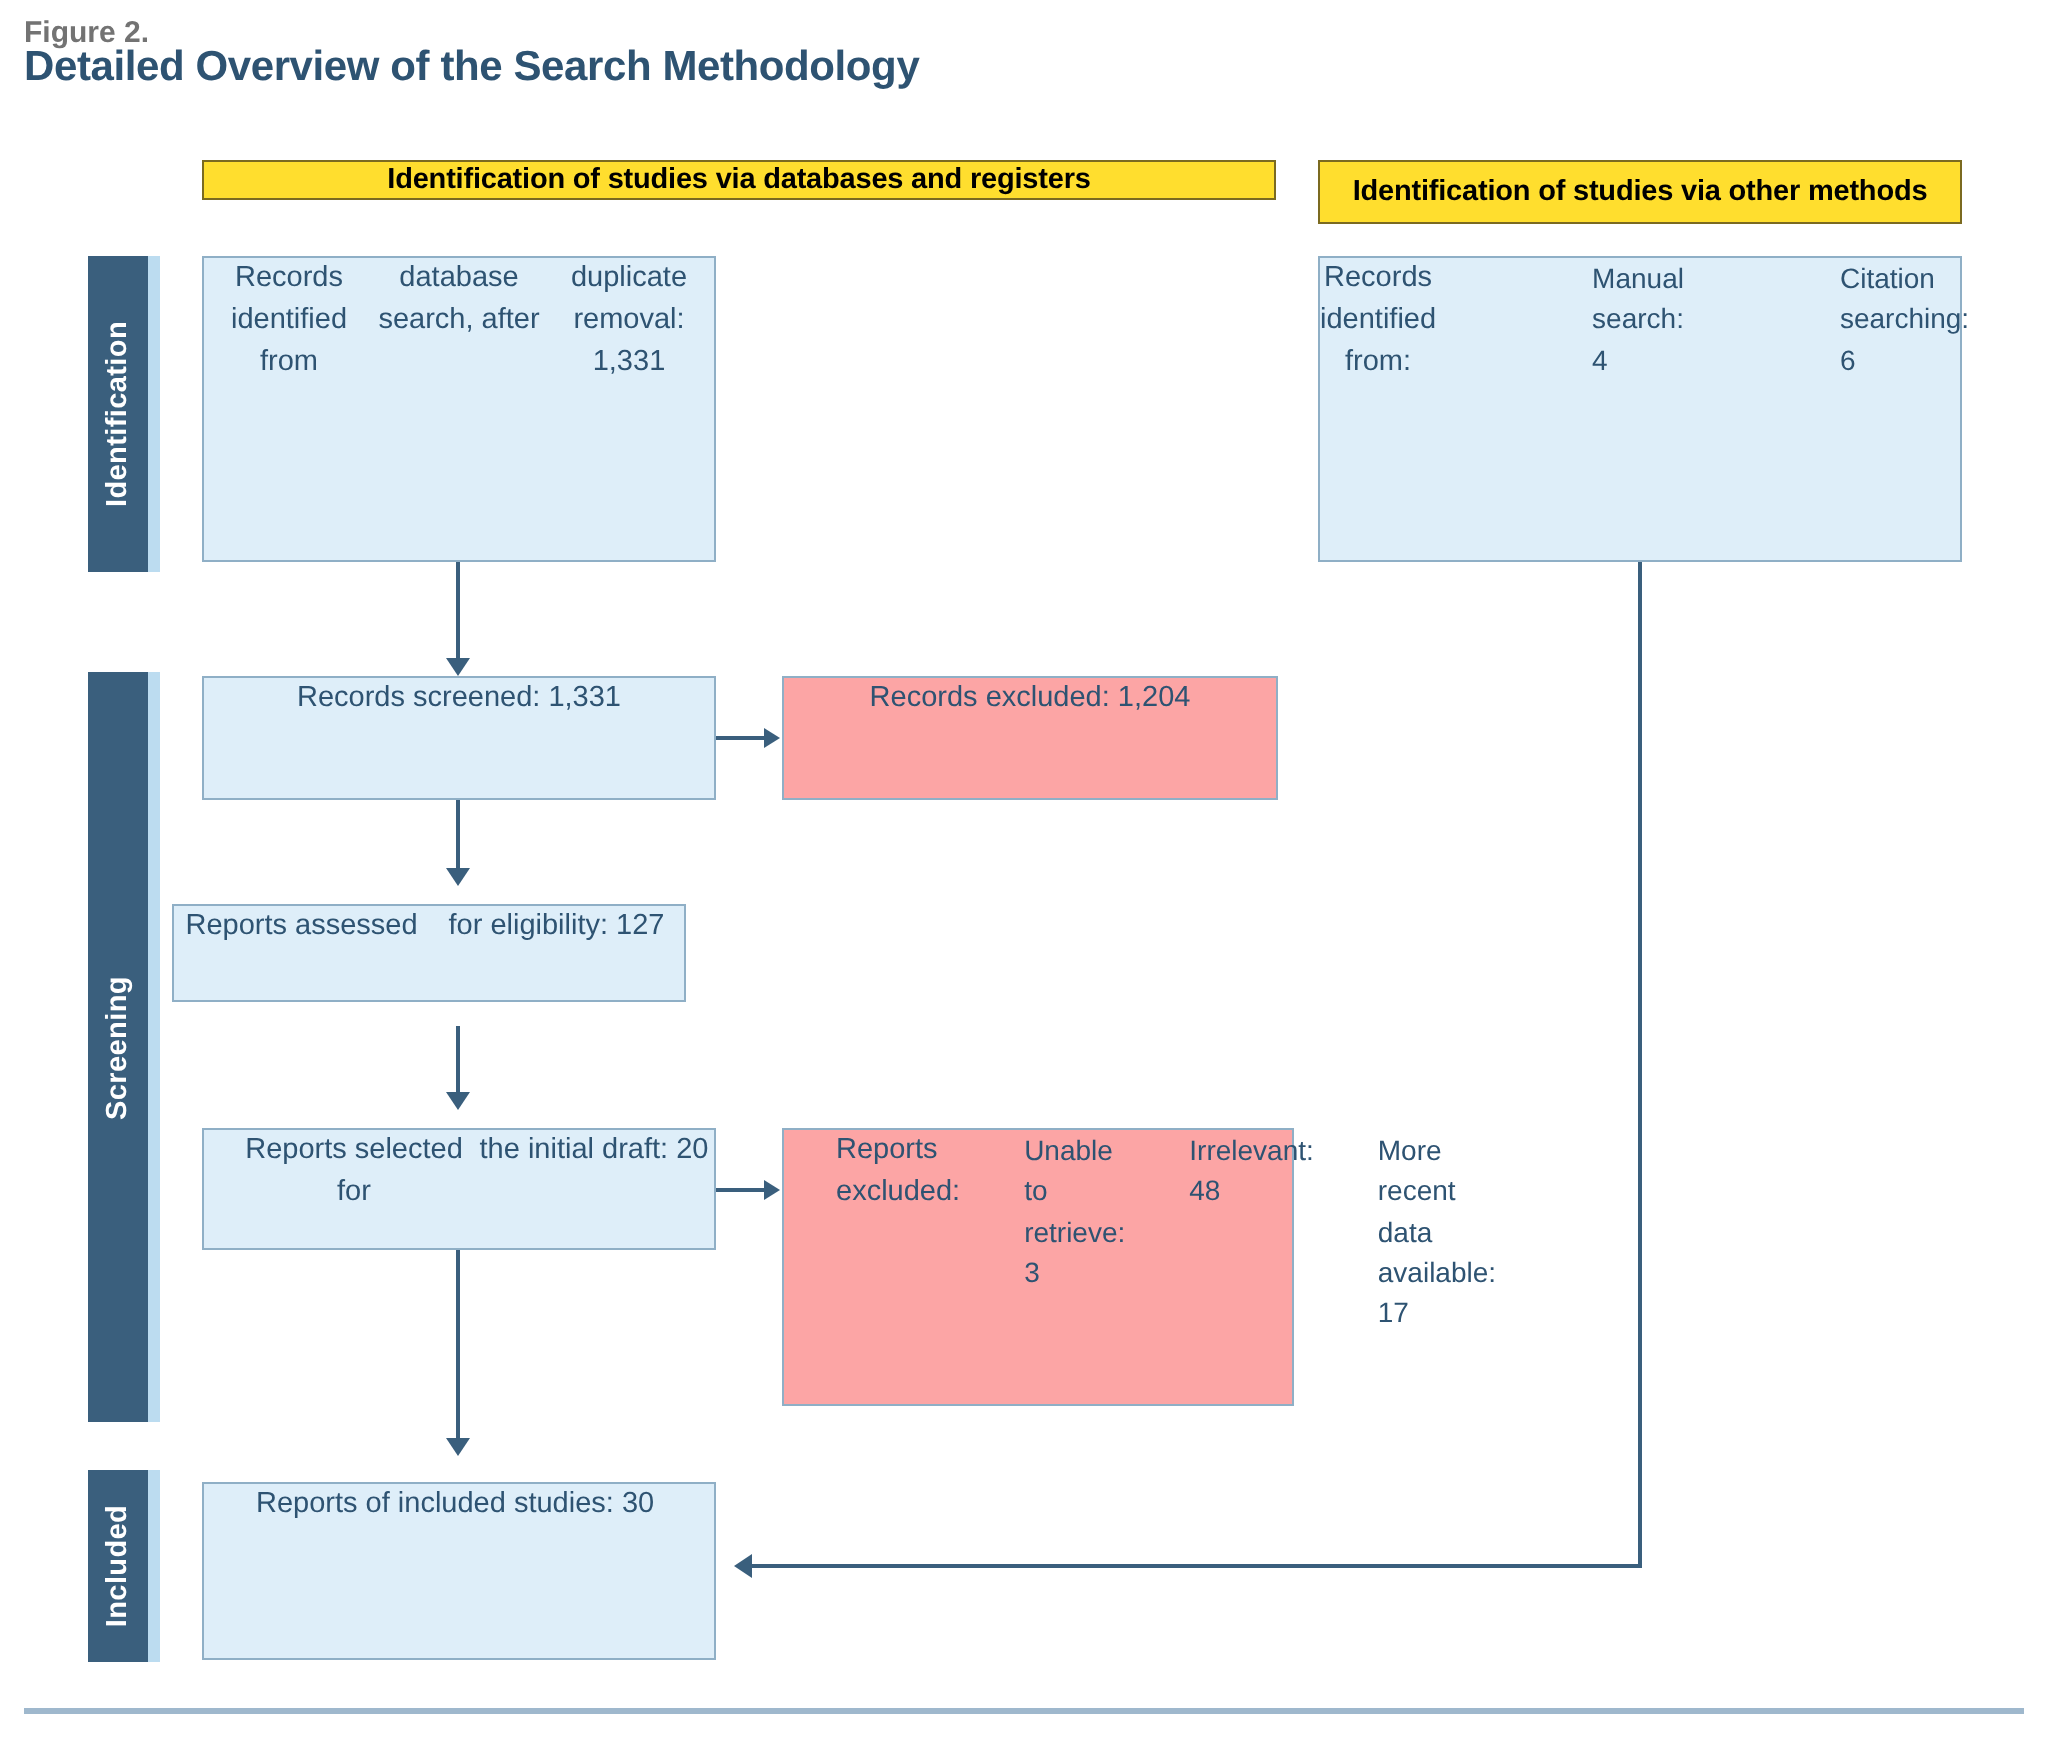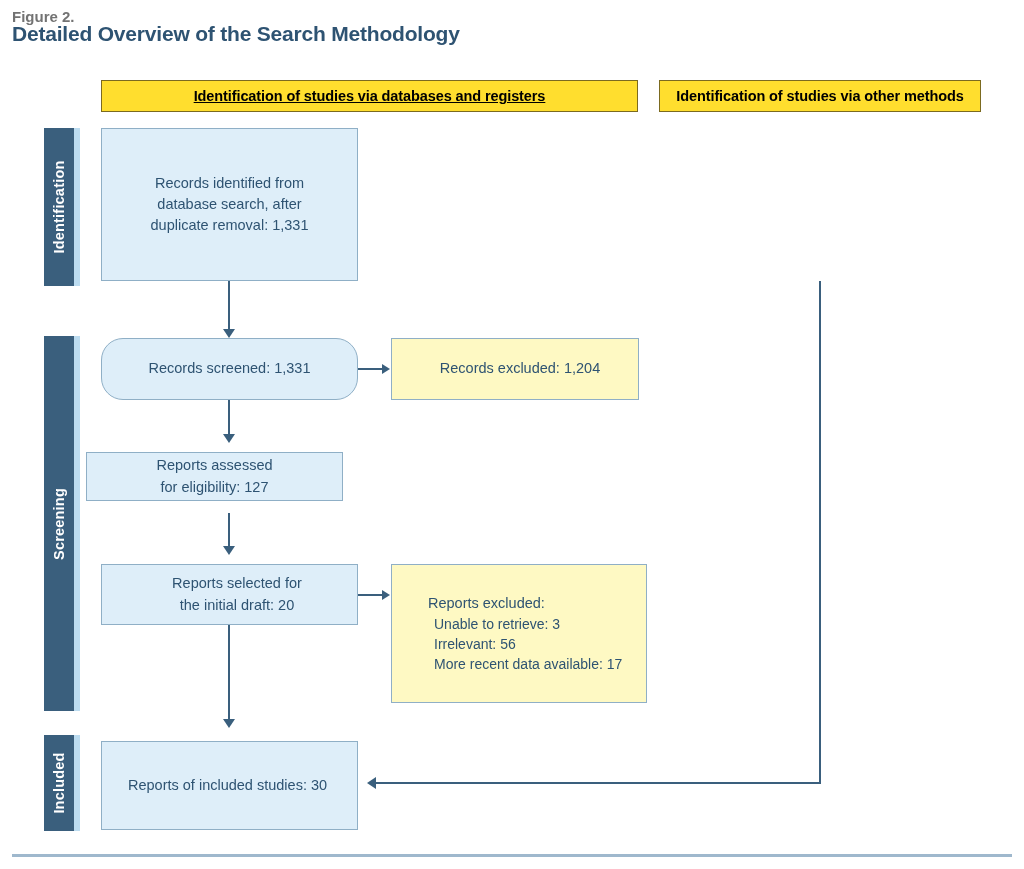--- a/index.html
+++ b/index.html
@@ -30,21 +30,21 @@
     position:absolute;
     background:#ffde2e;
     border:1px solid #7b6a20;
     color:#000000;
     font-size:14.5px;font-weight:bold;
     display:flex;align-items:center;justify-content:center;
     text-align:center;
     box-sizing:border-box;
     letter-spacing:-0.1px;
   }
-  #banner-db{left:101px;top:80px;width:537px;height:32px;text-decoration:underline;}
+  #banner-db{left:101px;top:80px;width:537px;height:20px;}
   #banner-other{left:659px;top:80px;width:322px;height:32px;}
 
   
   .stage{
     position:absolute;
     background:#3a5f7d;
     box-sizing:border-box;
     border-right:6px solid #bcdcf0;
   }
   .stage span{
@@ -61,28 +61,27 @@
   #stage-identification{left:44px;top:128px;width:36px;height:158px;}
   #stage-screening{left:44px;top:336px;width:36px;height:375px;}
   #stage-included{left:44px;top:735px;width:36px;height:96px;}
 
   
   .box{
     position:absolute;
     box-sizing:border-box;
     border:1px solid #8fafc6;
     display:flex;
-    flex-direction:column;
-    justify-content:center;
+    flex-direction:row;
     color:#2e5372;
     font-size:14.5px;
     line-height:1.45;
   }
   .box.blue{background:#deeef9;}
-  .box.gray{background:#fef9c3;border-color:#8fafc6;padding-left:10px;}
+  .box.gray{background:#fca5a5;border-color:#8fafc6;}
   .box .ctr{text-align:center;width:100%;}
   .box .lead{text-align:center;width:100%;}
   .box .sub{
     text-align:left;
     width:100%;
     padding-left:78px;
     box-sizing:border-box;
     font-size:14px;
   }
   .box .sub-left{
@@ -94,21 +93,21 @@
   }
   .box .head-left{
     text-align:left;
     width:100%;
     padding-left:26px;
     box-sizing:border-box;
   }
 
   #box-identified{left:101px;top:128px;width:257px;height:153px;}
   #box-other{left:659px;top:128px;width:322px;height:153px;}
-  #box-screened{left:101px;top:338px;width:257px;height:62px;border-radius:22px;}
+  #box-screened{left:101px;top:338px;width:257px;height:62px;}
   #box-excluded1{left:391px;top:338px;width:248px;height:62px;}
   #box-eligibility{left:86px;top:452px;width:257px;height:49px;}
   #box-selected{left:101px;top:564px;width:257px;height:61px;padding-left:15px;}
   #box-excluded2{left:391px;top:564px;width:256px;height:139px;}
   #box-included{left:101px;top:741px;width:257px;height:89px;}
 
   
   .vline{position:absolute;width:2px;background:#3a5f7d;}
   .hline{position:absolute;height:2px;background:#3a5f7d;}
   .arrow-down{
@@ -179,20 +178,25 @@
   <div class="stage" id="stage-included">
     <span>Included</span>
   </div>
 
   <div class="box blue" id="box-identified">
     <div class="ctr">Records identified from</div>
     <div class="ctr">database search, after</div>
     <div class="ctr">duplicate removal: 1,331</div>
   </div>
 
+  <div class="box blue" id="box-other">
+    <div class="lead">Records identified from:</div>
+    <div class="sub">Manual search: 4</div>
+    <div class="sub">Citation searching: 6</div>
+  </div>
 
   <div class="box blue" id="box-screened">
     <div class="ctr">Records screened: 1,331</div>
   </div>
 
   <div class="box gray" id="box-excluded1">
     <div class="ctr">Records excluded: 1,204</div>
   </div>
 
   <div class="box blue" id="box-eligibility">
@@ -201,21 +205,21 @@
   </div>
 
   <div class="box blue" id="box-selected">
     <div class="ctr">Reports selected for</div>
     <div class="ctr">the initial draft: 20</div>
   </div>
 
   <div class="box gray" id="box-excluded2">
     <div class="head-left">Reports excluded:</div>
     <div class="sub-left">Unable to retrieve: 3</div>
-    <div class="sub-left">Irrelevant: 56</div>
+    <div class="sub-left">Irrelevant: 48</div>
     <div class="sub-left">More recent data available: 17</div>
   </div>
 
   <div class="box blue" id="box-included">
     <div class="head-left">Reports of included studies: 30</div>
   </div>
 
   <div class="vline" id="c1-v"></div>
   <div class="arrow-down" id="c1-a"></div>
 

